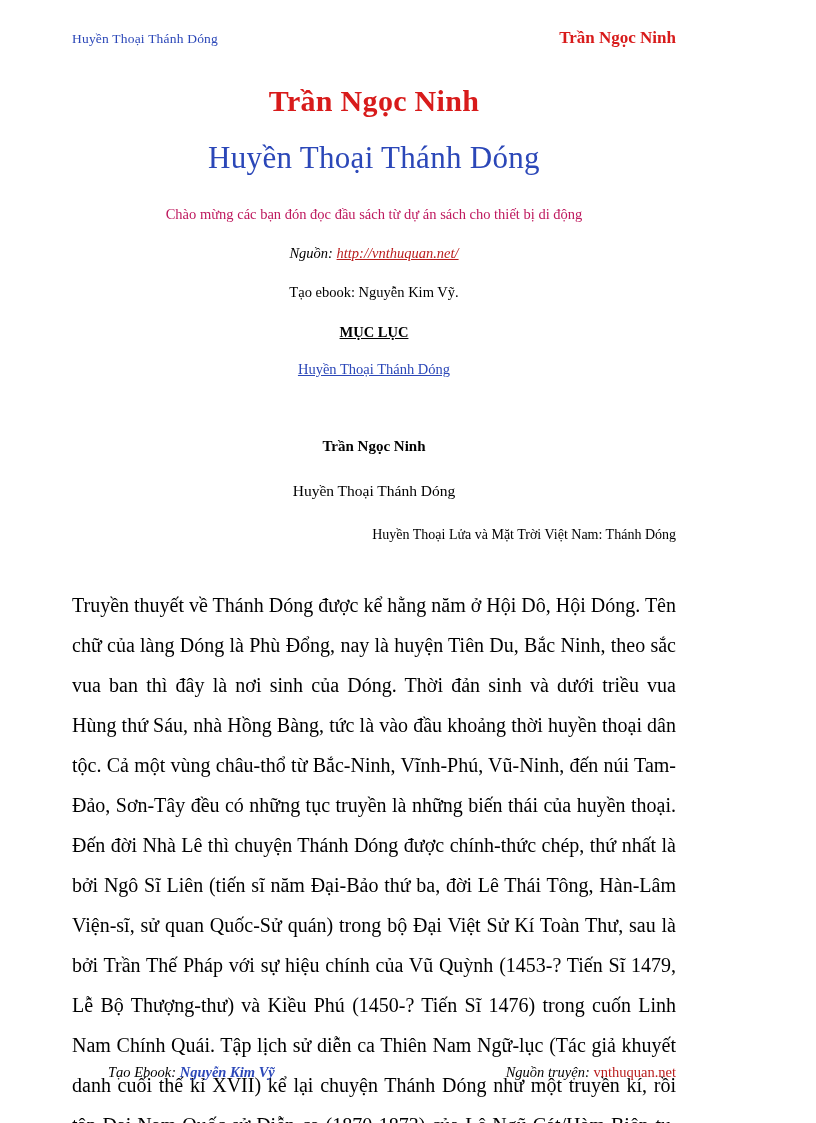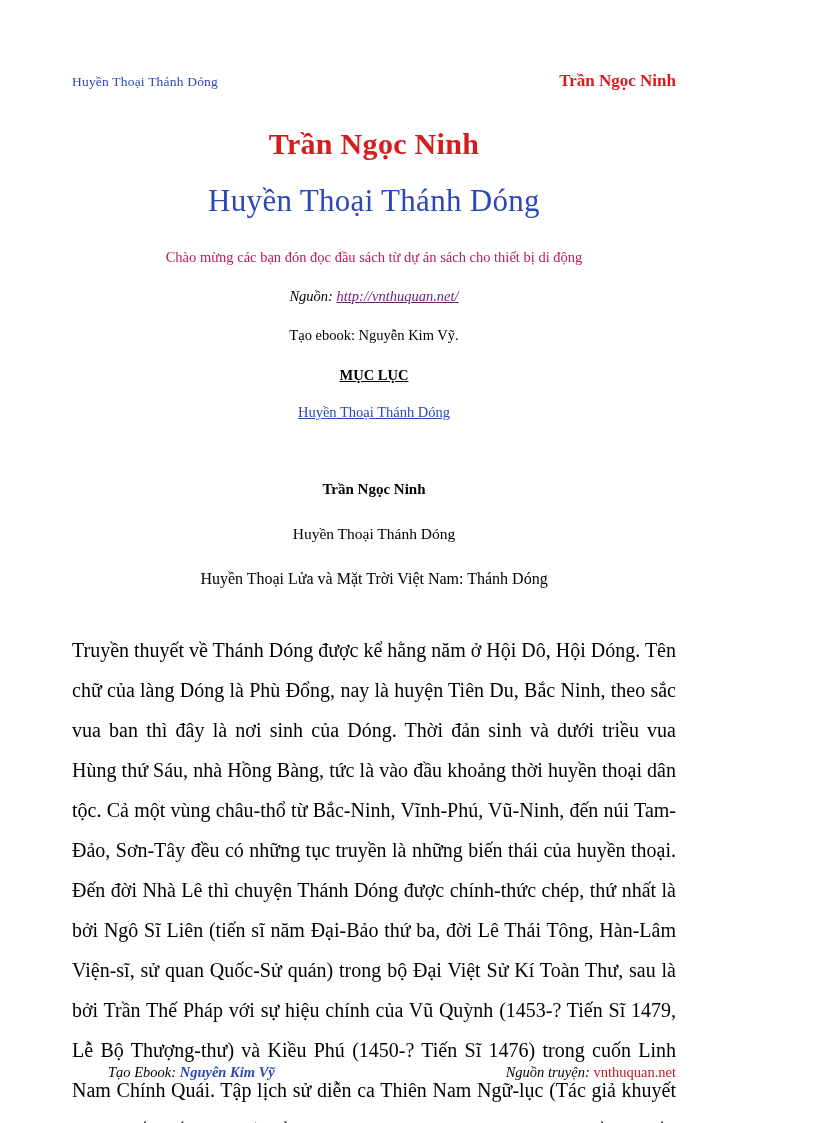--- a/index.html
+++ b/index.html
@@ -13,21 +13,21 @@
     font-family: "Liberation Serif", serif;
     color: #000000;
     position: relative;
     overflow: hidden;
   }
   .page {
     position: relative;
     width: 748px;
     height: 1123px;
     box-sizing: border-box;
-    padding: 71px 72px 0 72px;
+    padding: 28px 72px 0 72px;
   }
   
   .running-header {
     display: flex;
     justify-content: space-between;
     align-items: baseline;
     padding-bottom: 6px;
   }
   .rh-left {
     font-family: "Liberation Serif", serif;
@@ -64,21 +64,21 @@
     color: #be185d;
   }
   .source-line {
     text-align: center;
     font-size: 14.5px;
     margin-top: 22px;
     font-style: italic;
     color: #000;
   }
   .source-line a {
-    color: #701a75;
+    color: #b91c1c;
     text-decoration: underline;
     font-style: italic;
   }
   .ebook-by {
     text-align: center;
     font-size: 14.5px;
     margin-top: 22px;
   }
   .toc-heading {
     text-align: center;
@@ -101,22 +101,22 @@
     font-size: 15px;
     font-weight: bold;
     margin-top: 60px;
   }
   .chapter-title {
     text-align: center;
     font-size: 15.5px;
     margin-top: 27px;
   }
   .chapter-subtitle {
-    text-align: center;
-    font-size: 16px;
+    text-align: right;
+    font-size: 14px;
     margin-top: 27px;
   }
   
   .body-text {
     margin-top: 42px;
     font-size: 20px;
     line-height: 2.0;
     text-align: justify;
     color: #000;
   }

